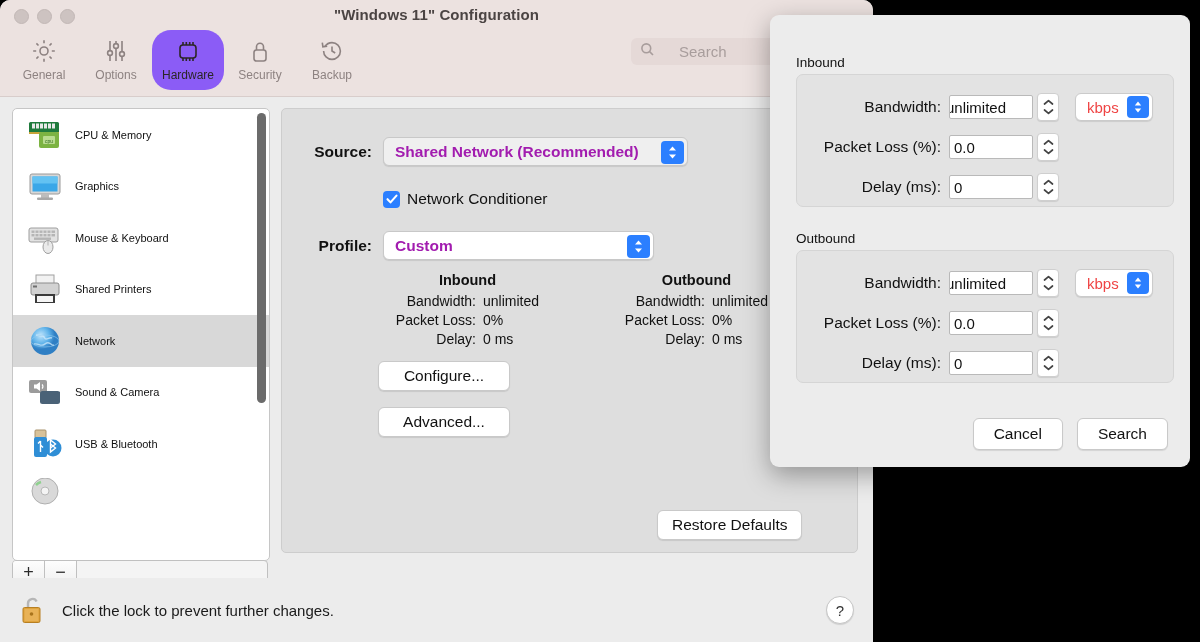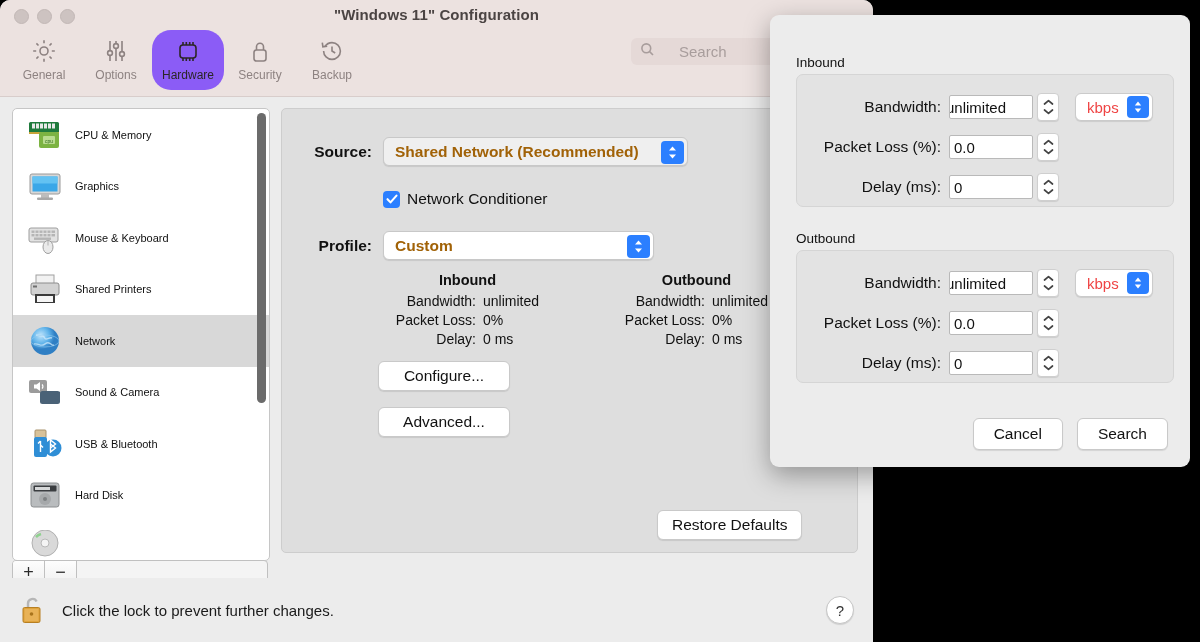--- a/index.html
+++ b/index.html
@@ -97,21 +97,21 @@
     background: #dedede; border: 1px solid #cdcdcd; border-radius: 5px;
   }
   .row { position: absolute; display: flex; align-items: center; font-weight: bold; }
   .flabel { font-size: 15.5px; color: #111; text-align: right; }
 
   .popup {
     position: relative; height: 29px; border-radius: 6px;
     background: #efefef; border: 1px solid #c8c8c8;
     box-shadow: 0 1px 1px rgba(0,0,0,.10);
     display: flex; align-items: center; box-sizing: border-box;
-    padding: 0 34px 0 11px; font-size: 15.5px; color: #a16207;
+    padding: 0 34px 0 11px; font-size: 15.5px; color: #a21caf;
   }
   .popup.white { background: #fff; }
   .chev {
     position: absolute; right: 3px; top: 3px; width: 23px; height: 23px;
     border-radius: 4px; background: #2b7fff;
     display: flex; align-items: center; justify-content: center;
   }
   .chev svg { display: block; }
 
   .checkrow { display: flex; align-items: center; }
@@ -395,32 +395,20 @@
                 <rect x="9" y="3" width="11" height="8" rx="1" fill="#d8c29a" stroke="#a8926c"></rect>
                 <rect x="8" y="10" width="13" height="20" rx="2" fill="#2f8ed6"></rect>
                 <path d="M14.5 14v11M14.5 14l-2.5 2.5M14.5 18l2.5 2.5" stroke="#fff" stroke-width="1.4" fill="none"></path>
                 <circle cx="27" cy="21" r="8.5" fill="#2f8ed6"></circle>
                 <path d="M24.5 17l5 4-5 4V13l5 4-5 4" stroke="#fff" stroke-width="1.4" fill="none"></path>
               </svg>
             </span>
             <span class="sb-lbl">USB &amp; Bluetooth</span>
           </div>
 
-          <div class="sb-item">
-            <span class="sb-ico">
-              <svg width="38" height="34" viewBox="0 0 38 34">
-                <rect x="5" y="5" width="28" height="24" rx="2.5" fill="#b9bcbe" stroke="#8b8e90"></rect>
-                <rect x="7.5" y="7.5" width="23" height="6" rx="1" fill="#3a3d40"></rect>
-                <rect x="9" y="9" width="15" height="3" fill="#d6d8d9"></rect>
-                <circle cx="19" cy="21" r="6" fill="#a6a9ab"></circle>
-                <circle cx="19" cy="21" r="2" fill="#7e8183"></circle>
-              </svg>
-            </span>
-            <span class="sb-lbl">Hard Disk</span>
-          </div>
 
           <div class="sb-item">
             <span class="sb-ico">
               <svg width="38" height="34" viewBox="0 0 38 34">
                 <circle cx="19" cy="13" r="13" fill="#d9d9d9" stroke="#b0b0b0"></circle>
                 <circle cx="19" cy="13" r="4" fill="#f4f4f4" stroke="#b8b8b8"></circle>
                 <path d="M10 7a13 13 0 015-3" stroke="#8fd18f" stroke-width="2.5" fill="none"></path>
               </svg>
             </span>
           </div>

